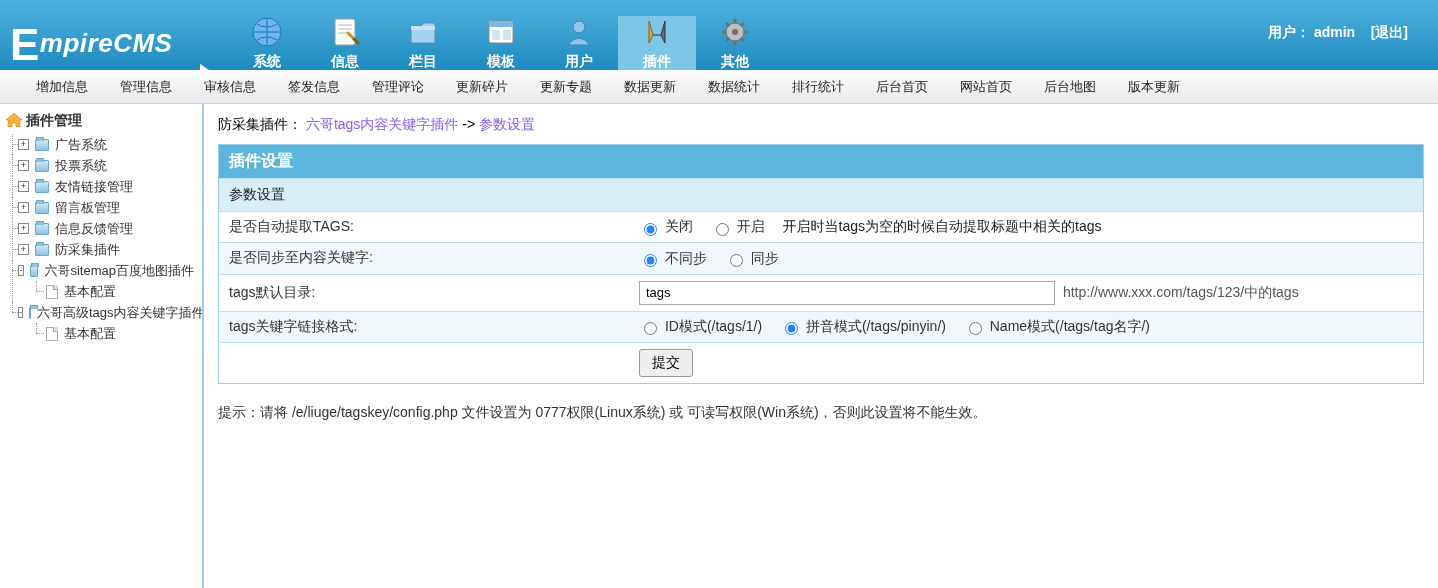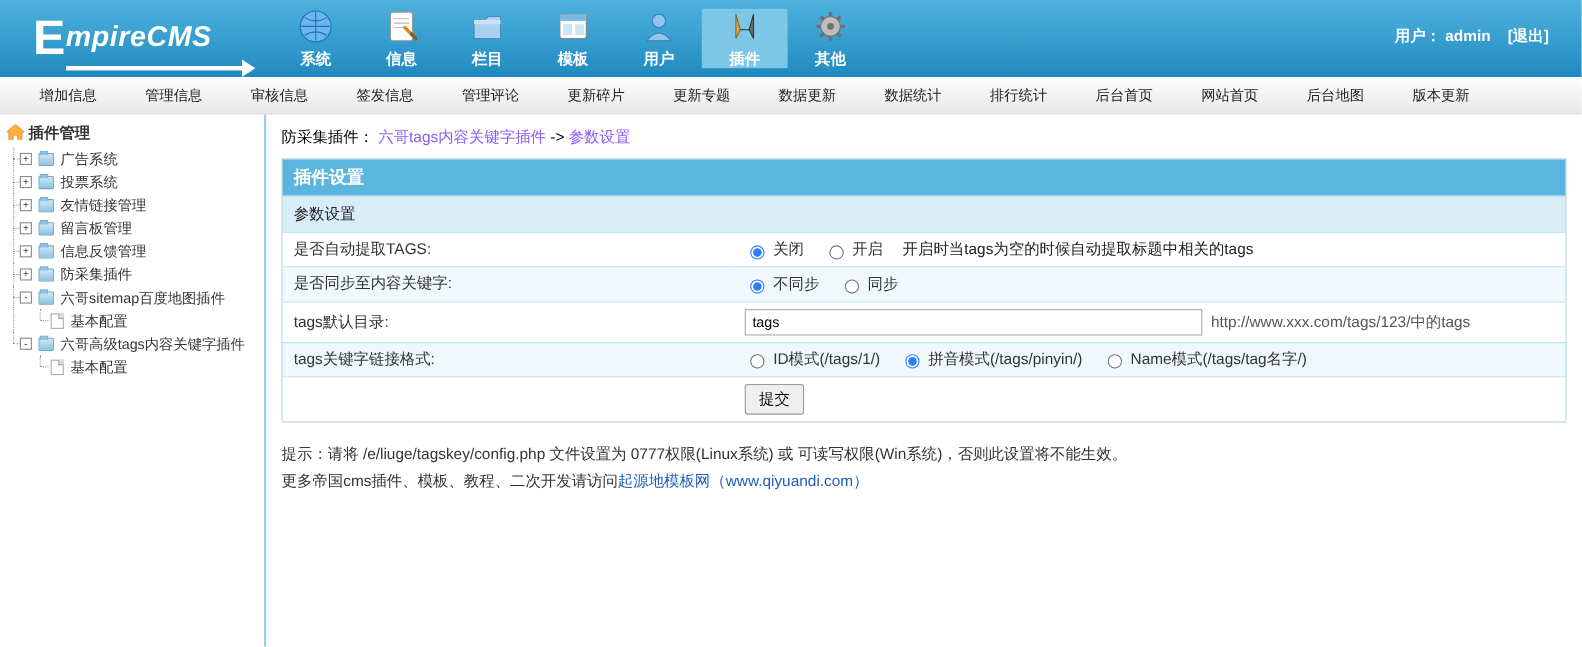--- a/index.html
+++ b/index.html
@@ -8,24 +8,23 @@
     font-family: Arial, "Microsoft YaHei", sans-serif;
     font-size: 13px;
     background: #fff;
     color: #333;
   }
   
   .header {
     height: 70px;
     background: linear-gradient(to bottom, #4fb2de 0%, #1f8ac0 100%);
     display: flex;
-    align-items: center;
+    align-items: flex-end;
     color: #fff;
     position: relative;
-    padding-left: 20px;
   }
   .logo-wrap {
     width: 218px;
     display: flex;
     align-items: center;
     padding-left: 10px;
   }
   .logo-text {
     font-size: 26px;
     font-weight: bold;
@@ -93,38 +92,38 @@
   }
   .user-block a { color: #fff; text-decoration: none; }
   
   .submenu {
     height: 34px;
     background: linear-gradient(to bottom, #fdfdfd 0%, #e8e8e8 100%);
     border-bottom: 1px solid #d4d4d4;
     display: flex;
     align-items: center;
     padding-left: 22px;
-    gap: 16px;
+    gap: 4px;
   }
   .submenu a {
     color: #222;
     text-decoration: none;
     font-size: 13px;
     padding: 0 14px;
     line-height: 34px;
     display: inline-block;
     cursor: pointer;
   }
   
   .layout {
     display: flex;
     height: 484px;
   }
   .sidebar {
-    width: 242px;
+    width: 204px;
     border-right: 2px solid #9fcde6;
     padding: 8px 6px;
     overflow: auto;
   }
   .content {
     flex: 1;
     padding: 12px 14px;
     overflow: auto;
   }
   
@@ -562,18 +561,15 @@
           <td>
             <button class="submit-btn">提交</button>
           </td>
         </tr>
       </tbody>
         </table>
     </div>
 
     <div class="hint">
       <div>提示：请将 /e/liuge/tagskey/config.php 文件设置为 0777权限(Linux系统) 或 可读写权限(Win系统)，否则此设置将不能生效。</div>
-      <div>
-        <span>更多帝国cms插件、模板、教程、二次开发请访问</span><a>起源地模板网（www.qiyuandi.com）</a>
-      </div>
     </div>
   </div>
 </div>
 
 </body></html>

